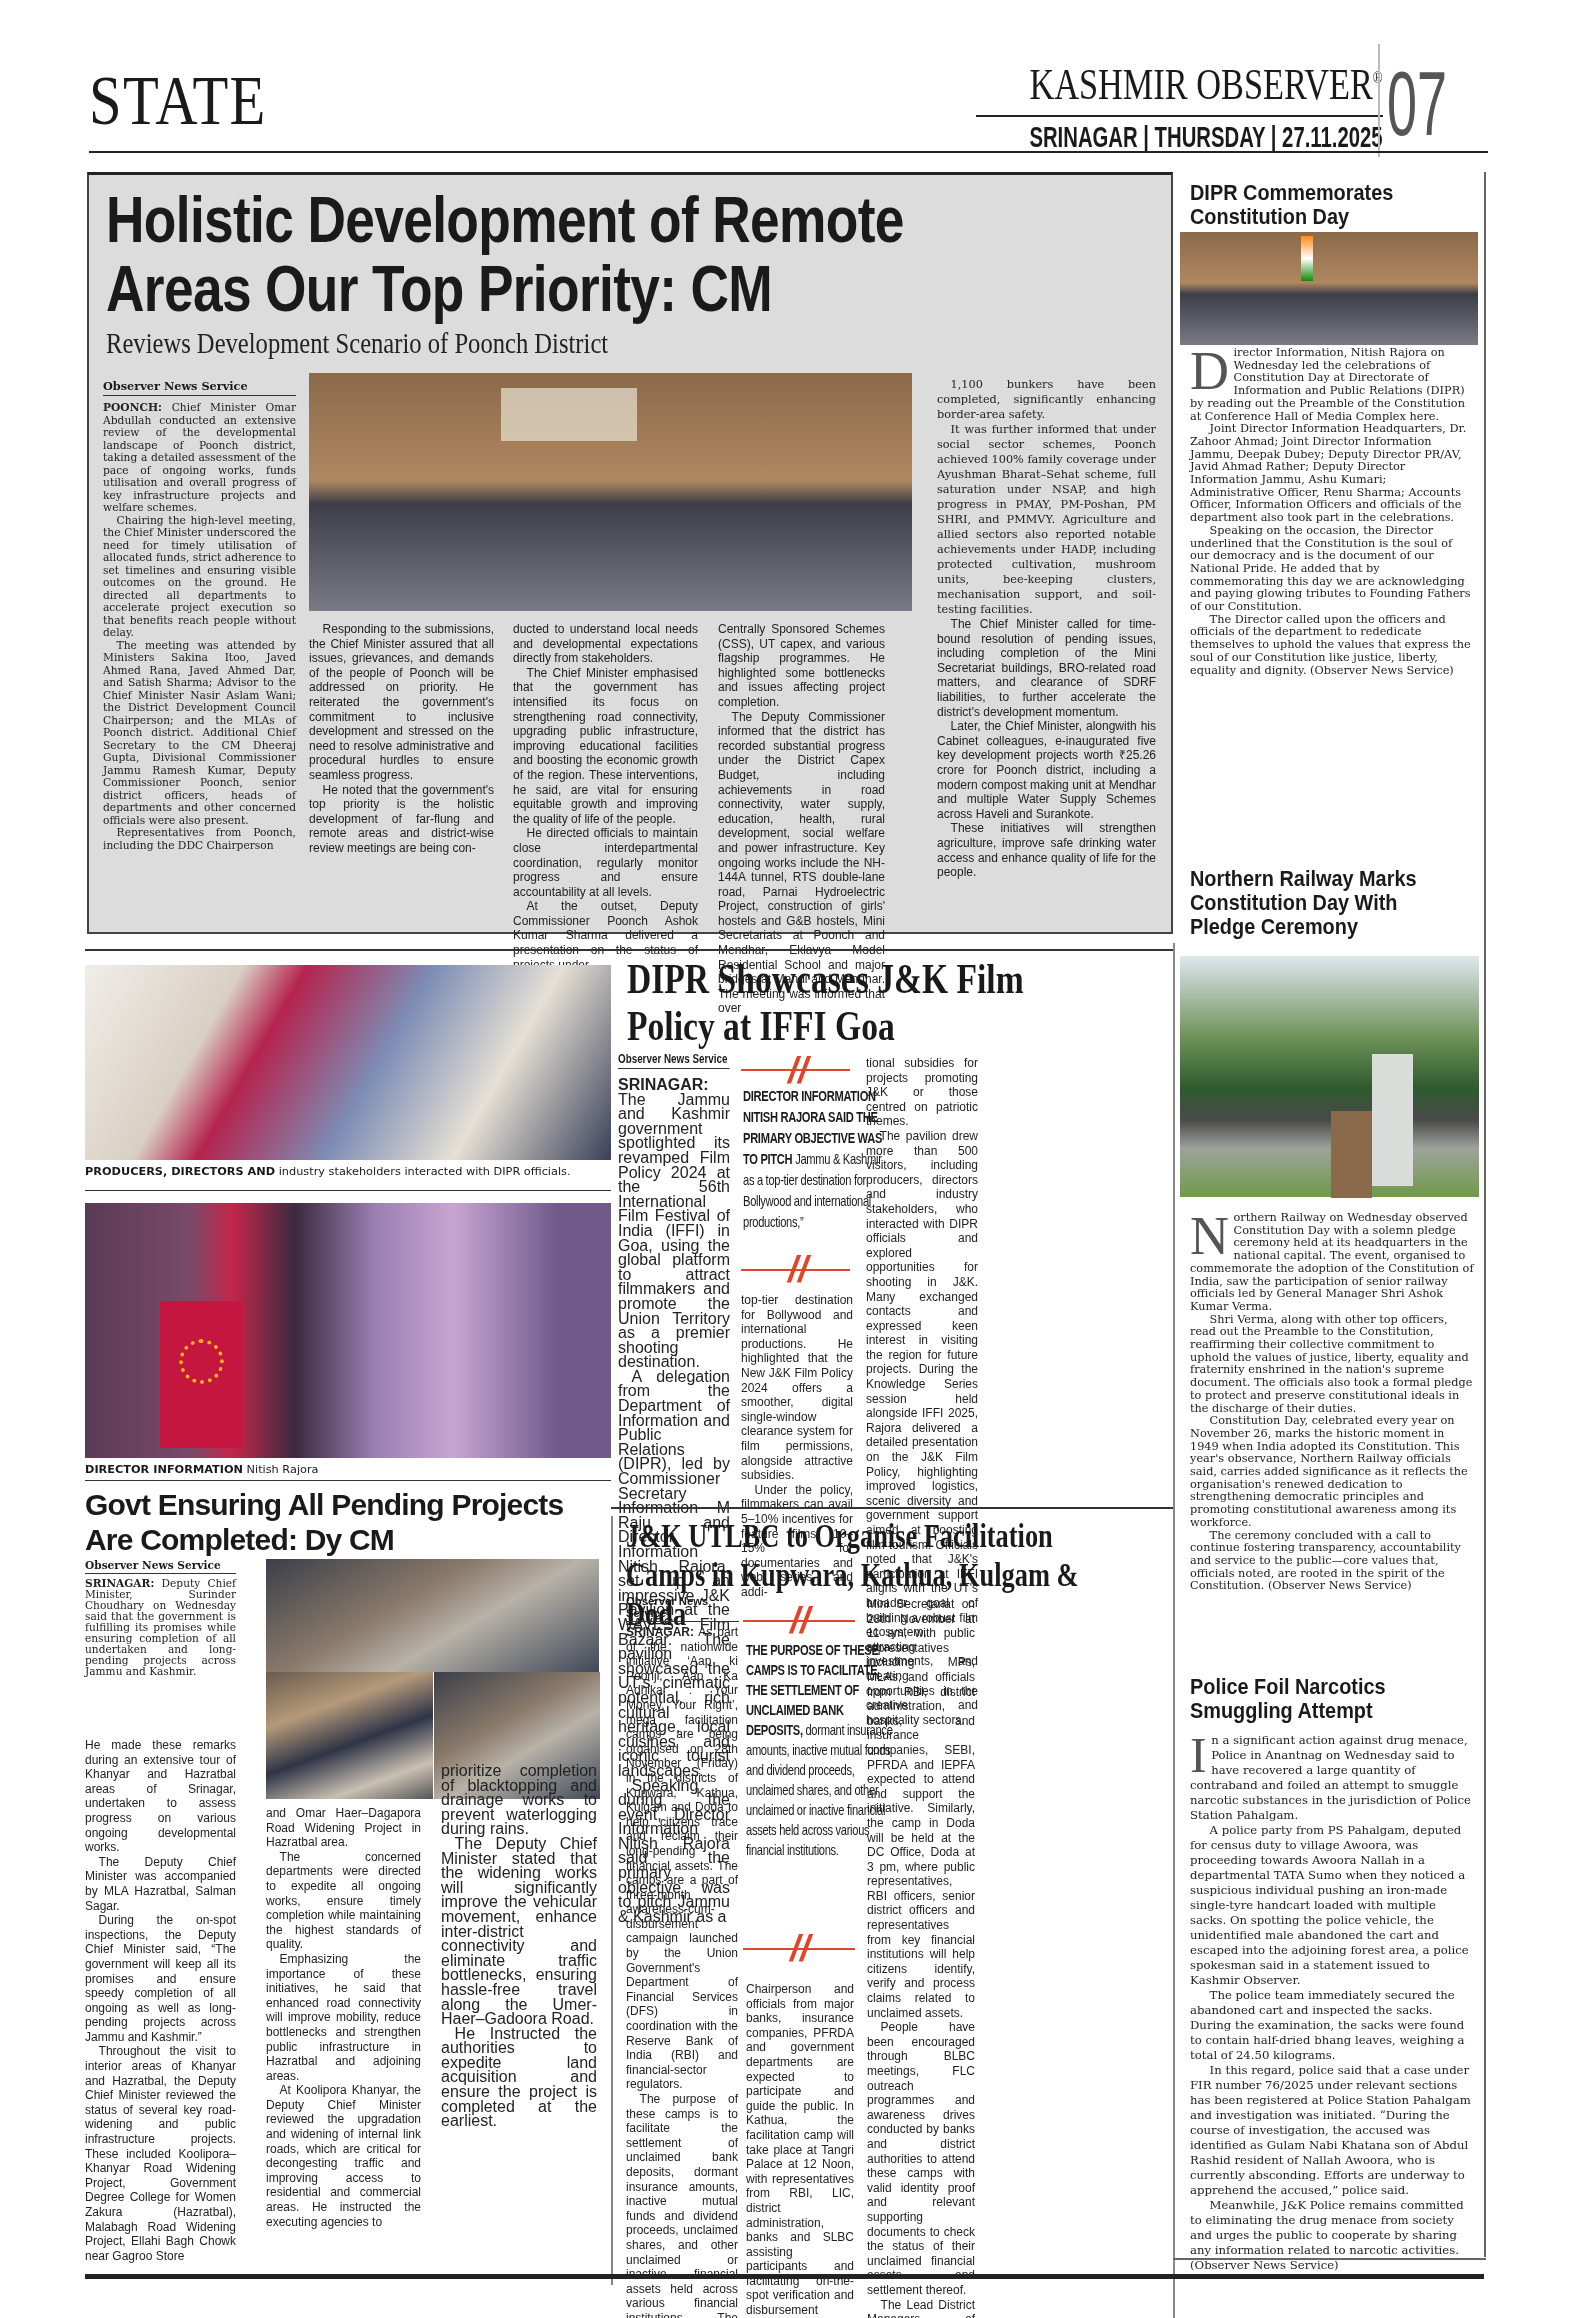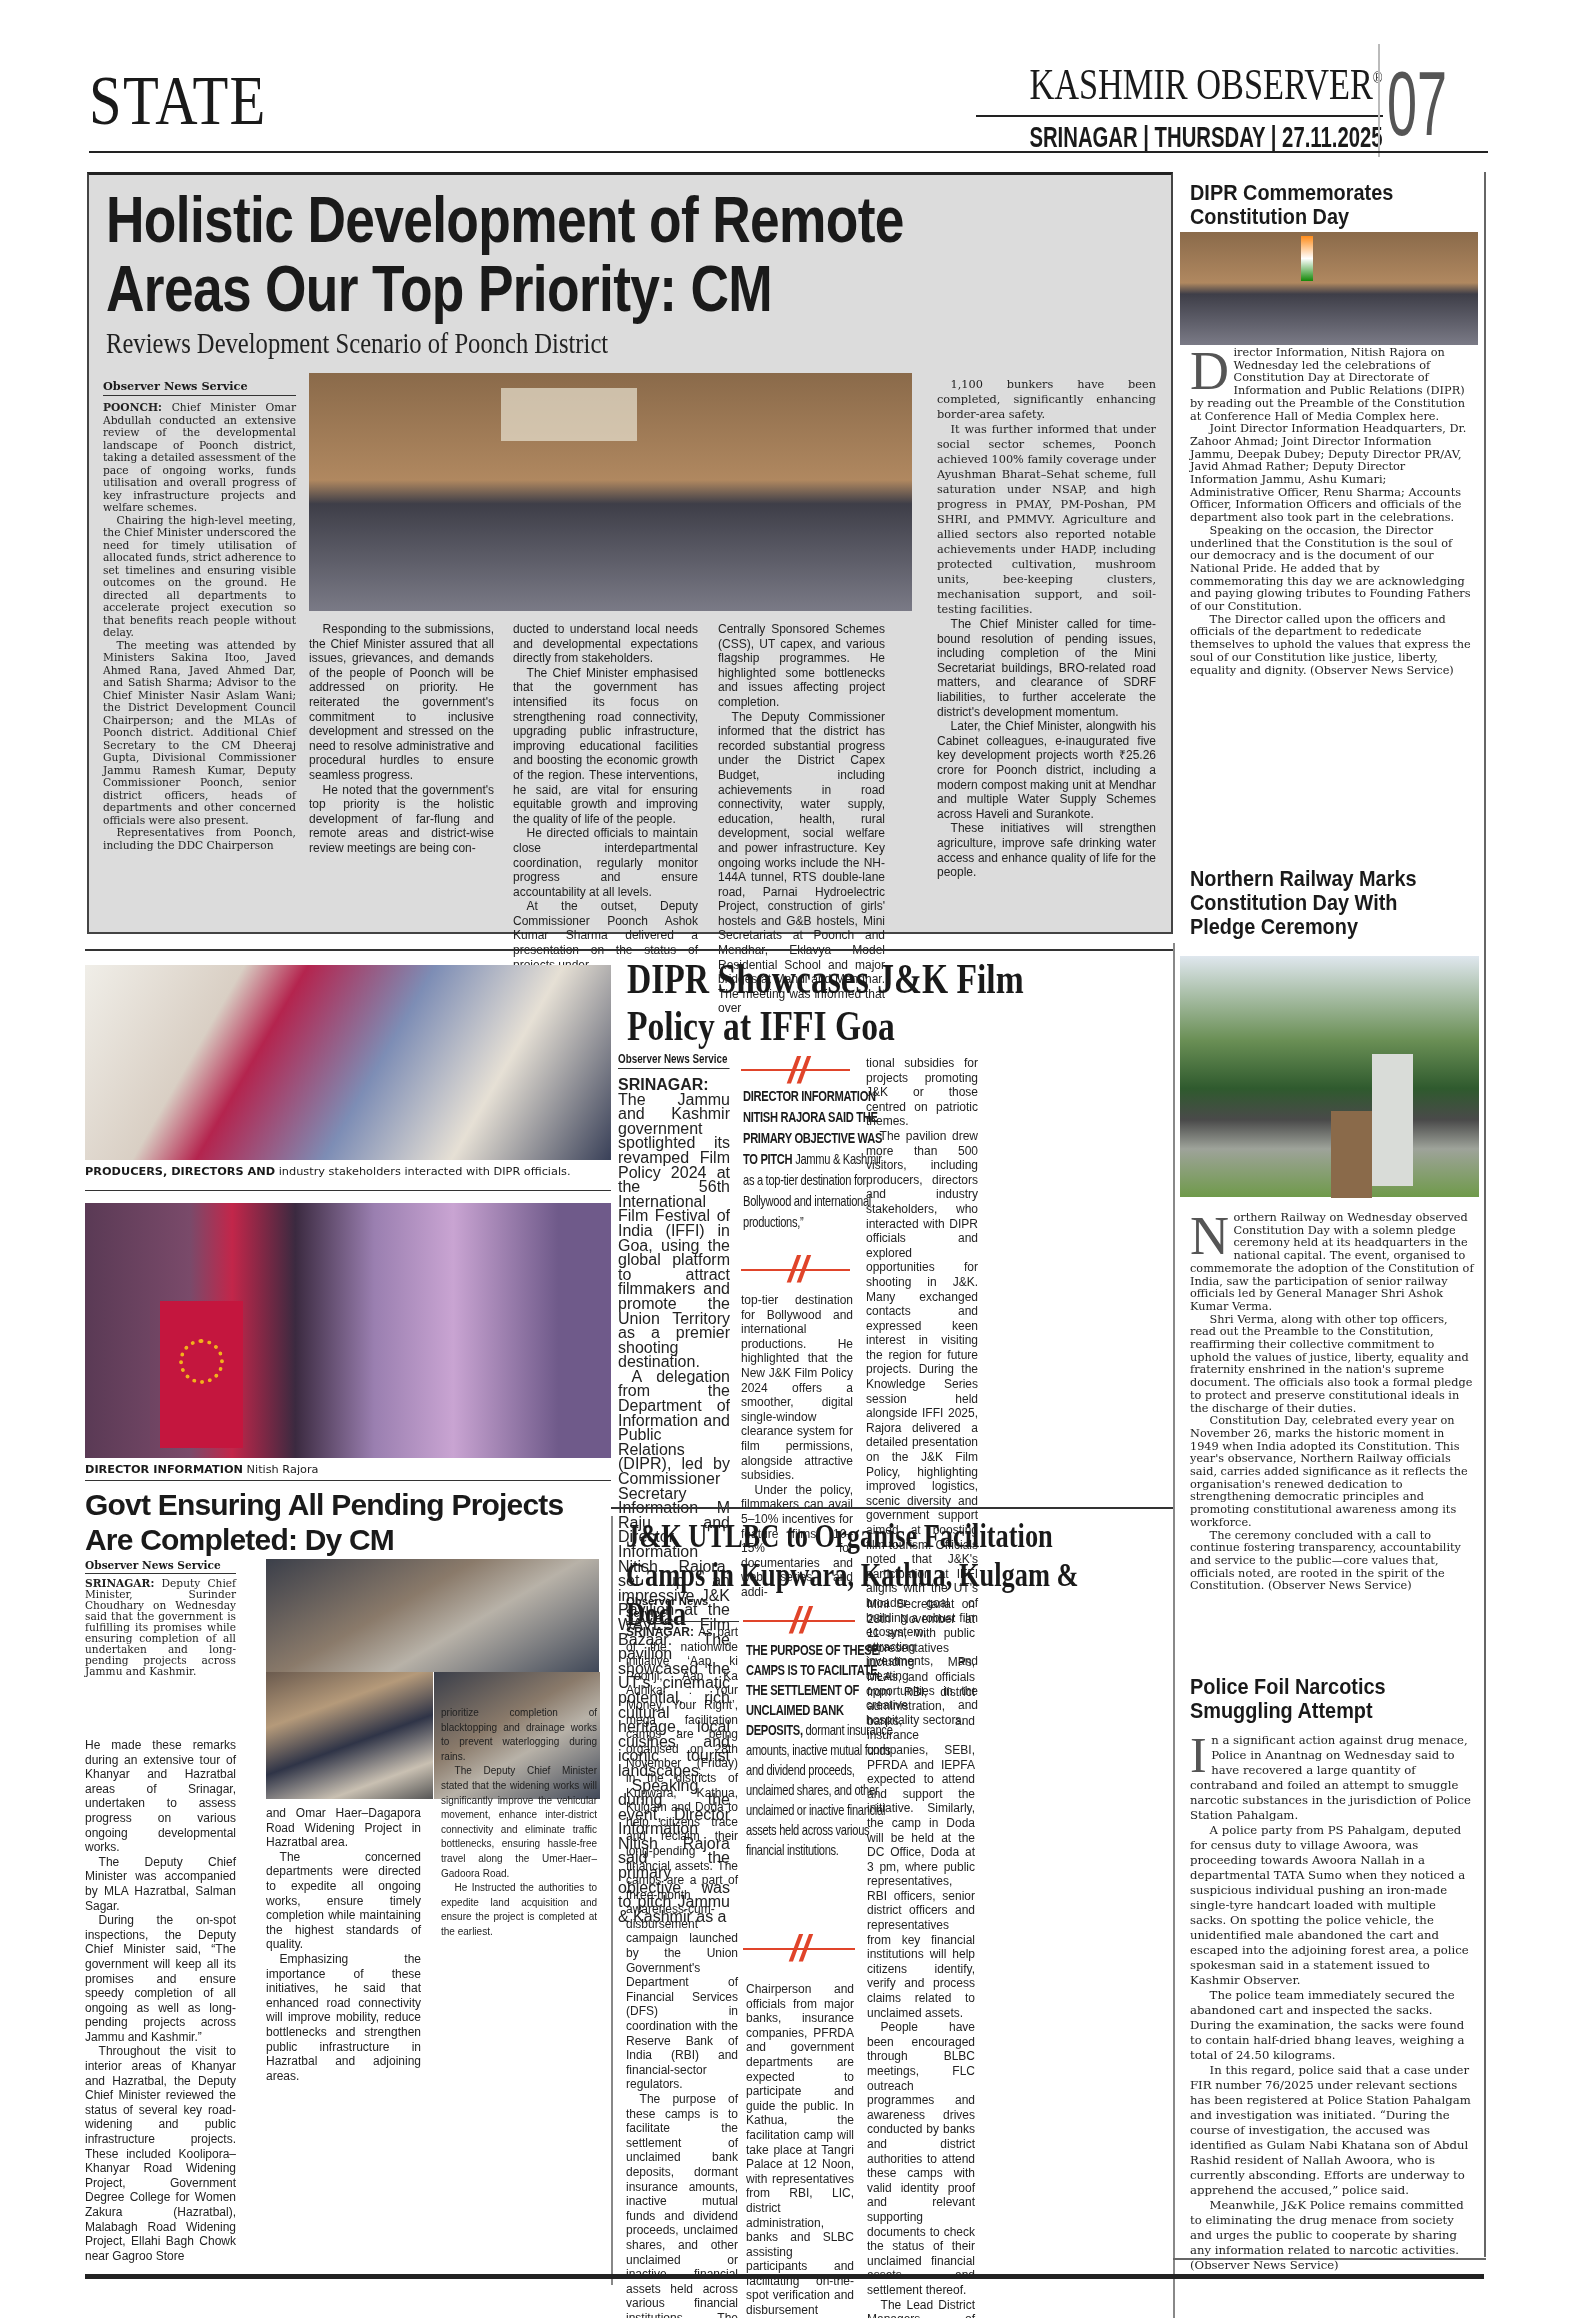--- a/index.html
+++ b/index.html
@@ -150,22 +150,23 @@
   <p>During the on-spot inspections, the Deputy Chief Minister said, “The government will keep all its promises and ensure speedy completion of all ongoing as well as long-pending projects across Jammu and Kashmir.”</p>
   <p>Throughout the visit to interior areas of Khanyar and Hazratbal, the Deputy Chief Minister reviewed the status of several key road-widening and public infrastructure projects. These included Koolipora–Khanyar Road Widening Project, Government Degree College for Women Zakura (Hazratbal), Malabagh Road Widening Project, Ellahi Bagh Chowk near Gagroo Store</p>
 </div>
 <div class="abs photo photo-e" style="left:266px;top:1559px;width:333px;height:113px;"></div>
 <div class="abs photo photo-a" style="left:266px;top:1672px;width:167px;height:127px;"></div>
 <div class="abs photo photo-e" style="left:434px;top:1672px;width:166px;height:127px;"></div>
 <div class="abs col cond" style="left:266px;top:1806px;width:155px;font-size:12px;line-height:14.6px;">
   <p class="first">and Omar Haer–Dagapora Road Widening Project in Hazratbal area.</p>
   <p>The concerned departments were directed to expedite all ongoing works, ensure timely completion while maintaining the highest standards of quality.</p>
   <p>Emphasizing the importance of these initiatives, he said that enhanced road connectivity will improve mobility, reduce bottlenecks and strengthen public infrastructure in Hazratbal and adjoining areas.</p>
-</div>
-<div class="abs col cond" style="left:441px;top:1706px;width:156px;font-size:10px;line-height:14.6px;">
+  <p>At Koolipora Khanyar, the Deputy Chief Minister reviewed the upgradation and widening of internal link roads, which are critical for decongesting traffic and improving access to residential and commercial areas. He instructed the executing agencies to</p>
+</div>
+<div class="abs col cond" style="left:441px;top:1764px;width:156px;font-size:16px;line-height:14.6px;">
   <p class="first">prioritize completion of blacktopping and drainage works to prevent waterlogging during rains.</p>
   <p>The Deputy Chief Minister stated that the widening works will significantly improve the vehicular movement, enhance inter-district connectivity and eliminate traffic bottlenecks, ensuring hassle-free travel along the Umer-Haer–Gadoora Road.</p>
   <p>He Instructed the authorities to expedite land acquisition and ensure the project is completed at the earliest.</p>
 </div>
 
 <div class="abs vr" style="left:611px;top:1516px;height:769px;"></div>
 <div class="abs" style="left:626px;top:1517px;width:618px;font-family:'Liberation Serif',serif;font-weight:bold;font-size:33px;line-height:39px;transform:scaleX(0.8);transform-origin:left;">J&amp;K UTLBC to Organise Facilitation Camps in Kupwara, Kathua, Kulgam &amp; Doda</div>
 <div class="abs byline" style="left:626px;top:1595px;width:113px;font-family:'Liberation Sans',sans-serif;font-size:11.3px;">Observer News Service</div>
 <div class="abs col cond" style="left:626px;top:1625px;width:112px;font-size:12px;line-height:14.6px;">
   <p class="first"><b>SRINAGAR:</b><span> As part of the nationwide initiative ‘Aap ki Poonji, Aap Ka Adhikar : Your Money, Your Right’, mega facilitation camps are being organised on 28th November (Friday) in the districts of Kupwara, Kathua, Kulgam and Doda to help citizens trace and reclaim their long-pending financial assets. The camps are a part of three-month awareness-cum-disbursement campaign launched by the Union Government's Department of Financial Services (DFS) in coordination with the Reserve Bank of India (RBI) and financial-sector regulators.</span></p>

